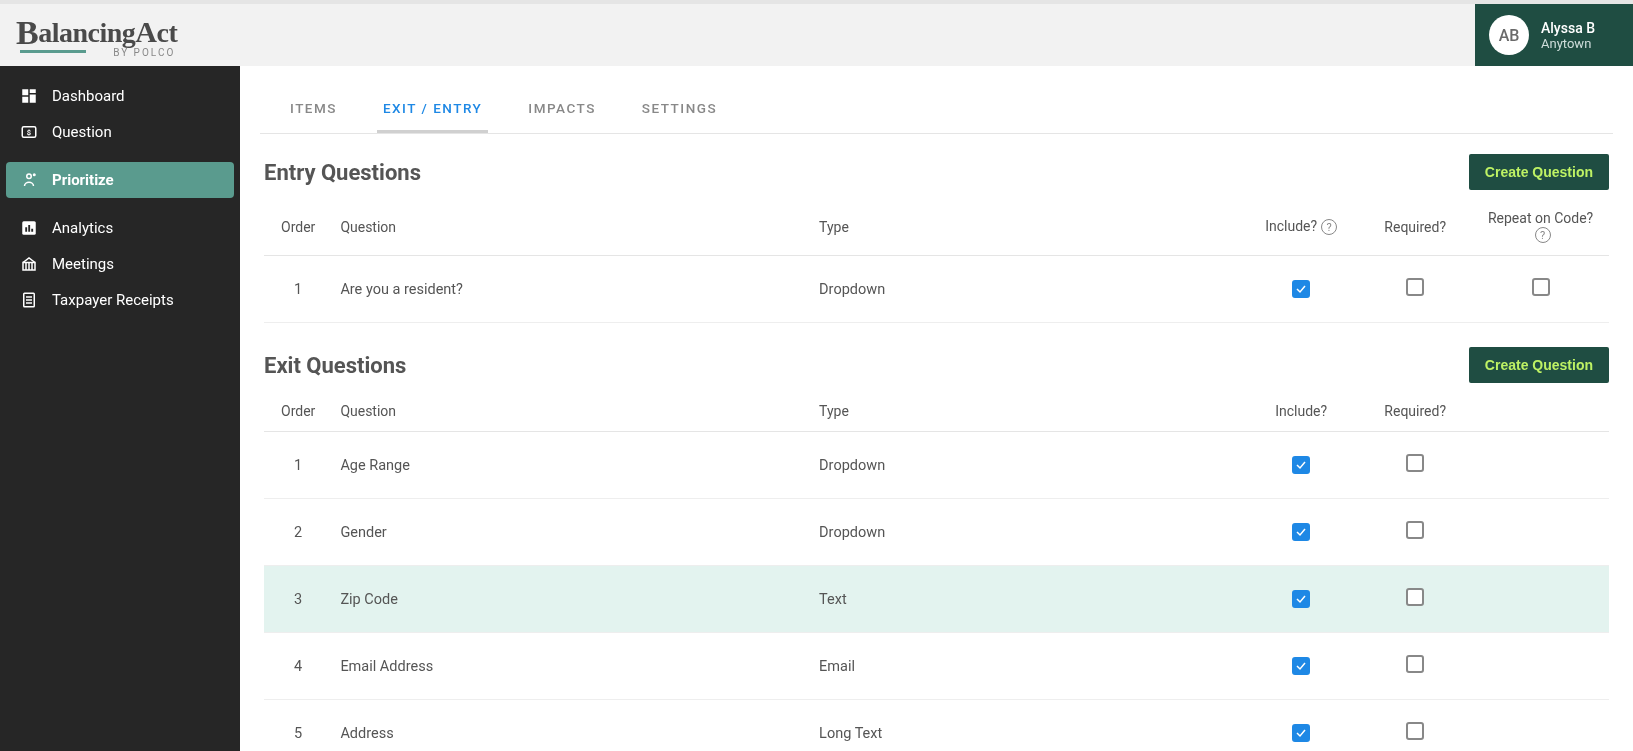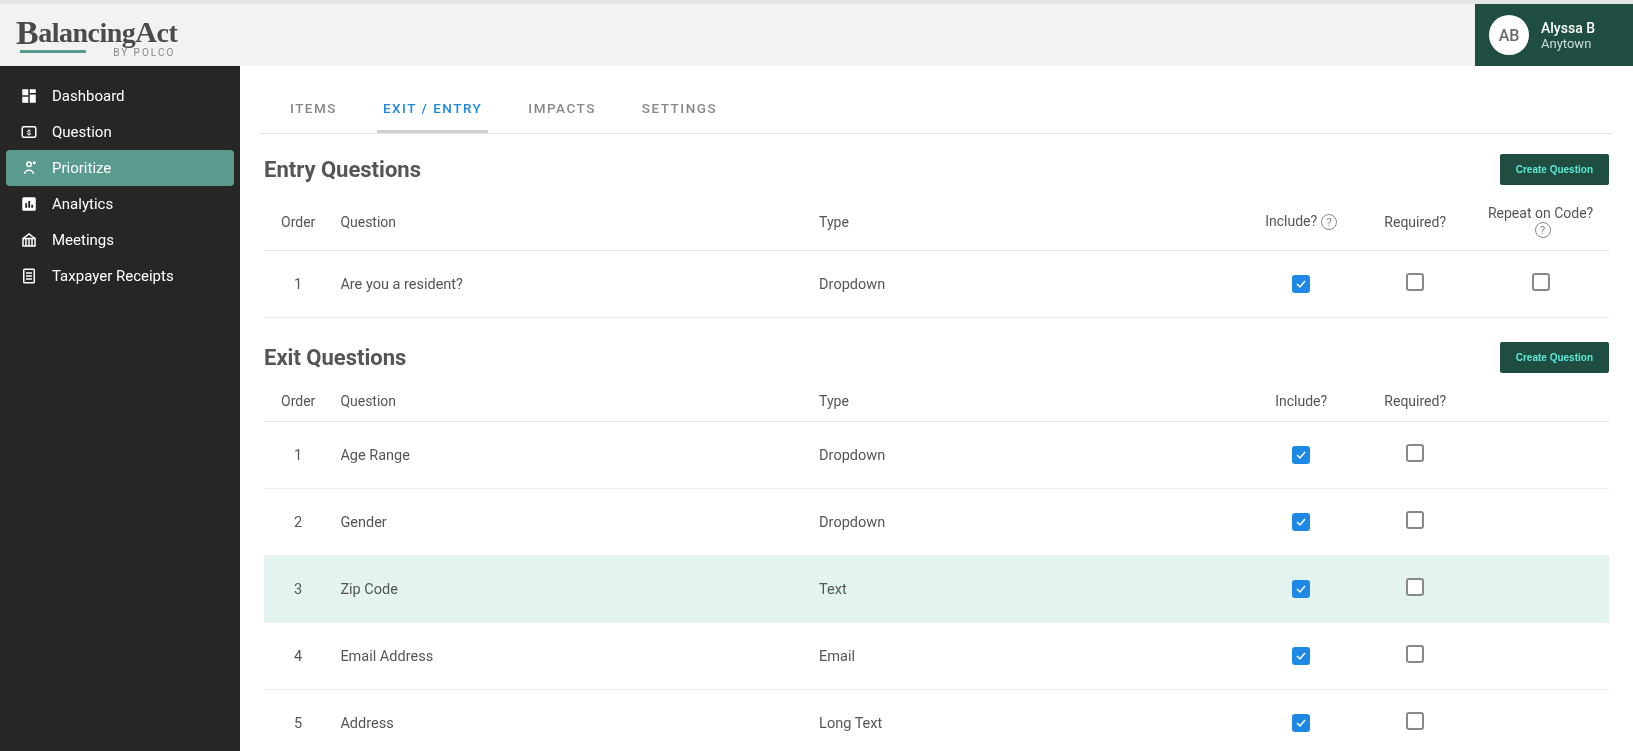--- a/index.html
+++ b/index.html
@@ -15,33 +15,33 @@
   .logo-sub { font-size:10px; letter-spacing:2px; color:#888; text-align:right; margin-top:-6px; padding-right:2px;}
   .user-block { background:#1f4d42; color:#fff; height:62px; display:flex; align-items:center; padding:0 38px 0 14px; gap:12px; }
   .avatar { width:40px; height:40px; border-radius:50%; background:#fff; color:#6a6a6a; display:flex; align-items:center; justify-content:center; font-size:16px; font-weight:500; }
   .user-name { font-size:14px; font-weight:500; }
   .user-org  { font-size:13px; color:#cfdedb; }
 
   
   .shell { display:flex; height:calc(100vh - 66px); min-height:685px; }
   .sidebar { width:240px; background:#262626; color:#fff; padding-top:12px; flex-shrink:0;}
   .sidebar-item { display:flex; align-items:center; gap:14px; padding:9px 20px; font-size:15px; cursor:pointer; }
-  .sidebar-item.active { background:#5a9b8e; border-radius:4px; margin:0 6px; padding:9px 14px;}
+  .sidebar-item.active { background:#5a9b8e; border-radius:4px; margin:12px 6px; padding:9px 14px;font-weight:bold;}
   .sidebar-item .icon { width:18px; height:18px; display:flex; align-items:center; justify-content:center; }
   .sidebar-item svg { fill:#fff; }
 
   .main { flex:1; padding:0 0 40px 0; overflow:auto; background:#fff; }
   .tabs { display:flex; gap:34px; padding:0 24px; border-bottom:1px solid #e5e5e5; margin:20px 20px 0 20px;}
   .tab { padding:14px 6px; font-size:13.5px; letter-spacing:1.5px; color:#888; cursor:pointer; border-bottom:3px solid transparent; font-weight:500;}
   .tab.active { color:#1e88e5; border-bottom-color:#d0d0d0; }
 
   .section { padding:20px 24px 4px 24px; }
   .section-head { display:flex; justify-content:space-between; align-items:center; margin-bottom:8px; }
   .section-title { font-size:22px; font-weight:700; color:#555; }
-  .btn-primary { background:#1f4d42; color:#5eead4; border:none; padding:10px 16px; font-size:10px; font-weight:600; cursor:pointer; border-radius:2px;}
+  .btn-primary { background:#1f4d42; color:#bef264; border:none; padding:10px 16px; font-size:14px; font-weight:600; cursor:pointer; border-radius:2px;}
 
   table { width:100%; border-collapse:collapse; }
   thead th { text-align:left; font-weight:400; color:#555; font-size:14px; padding:12px 8px; border-bottom:1px solid #e5e5e5; }
   tbody td { padding:22px 8px; border-bottom:1px solid #eee; color:#555; font-size:14.5px; }
   tbody tr.highlight { background:#e3f3ef; }
   .col-order { width:60px; text-align:center;}
   .col-question { width:420px; }
   .col-type { width:380px; }
   .col-flag { width:100px; text-align:center;}
   .col-exitflag { width:120px; text-align:center;}

